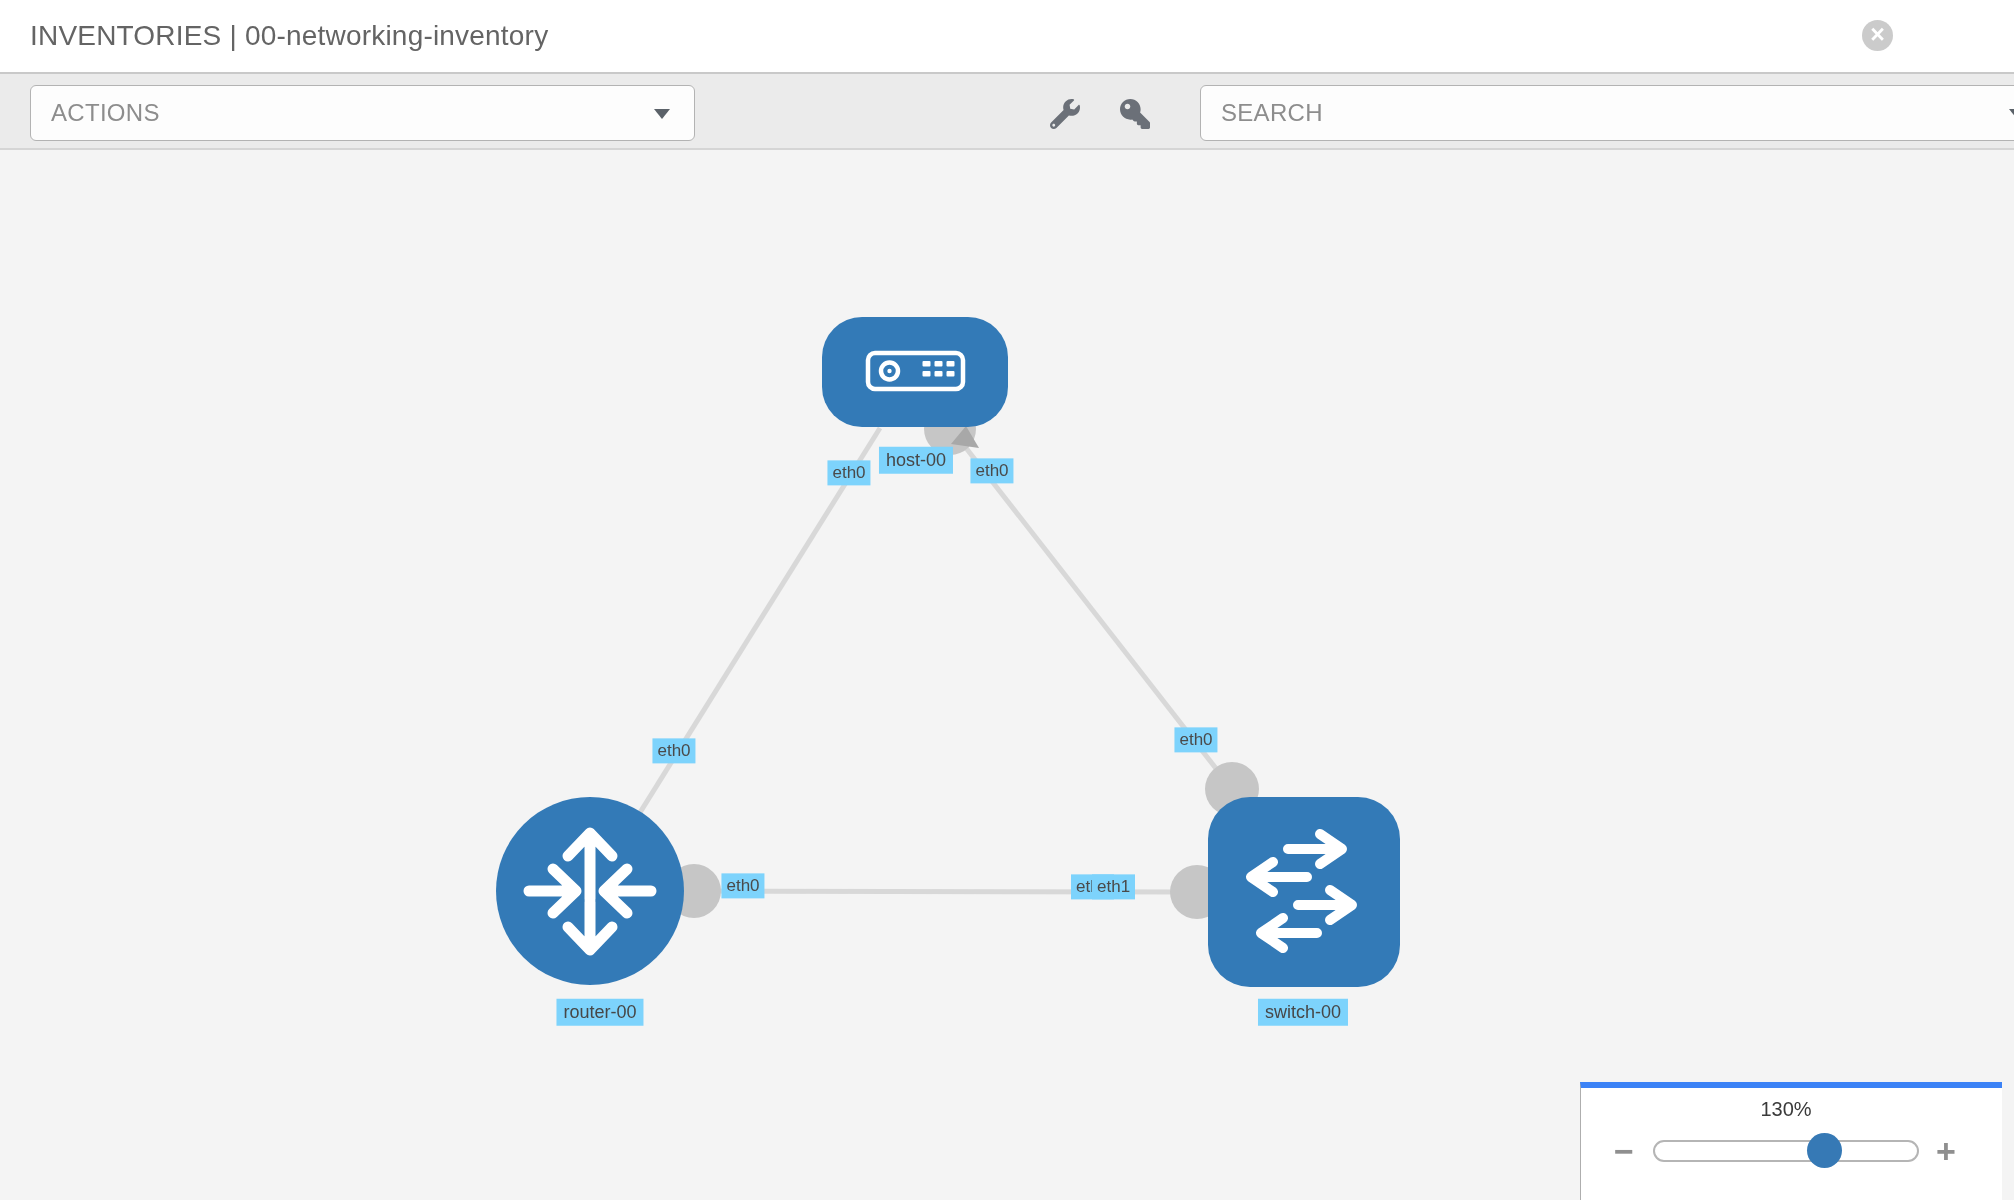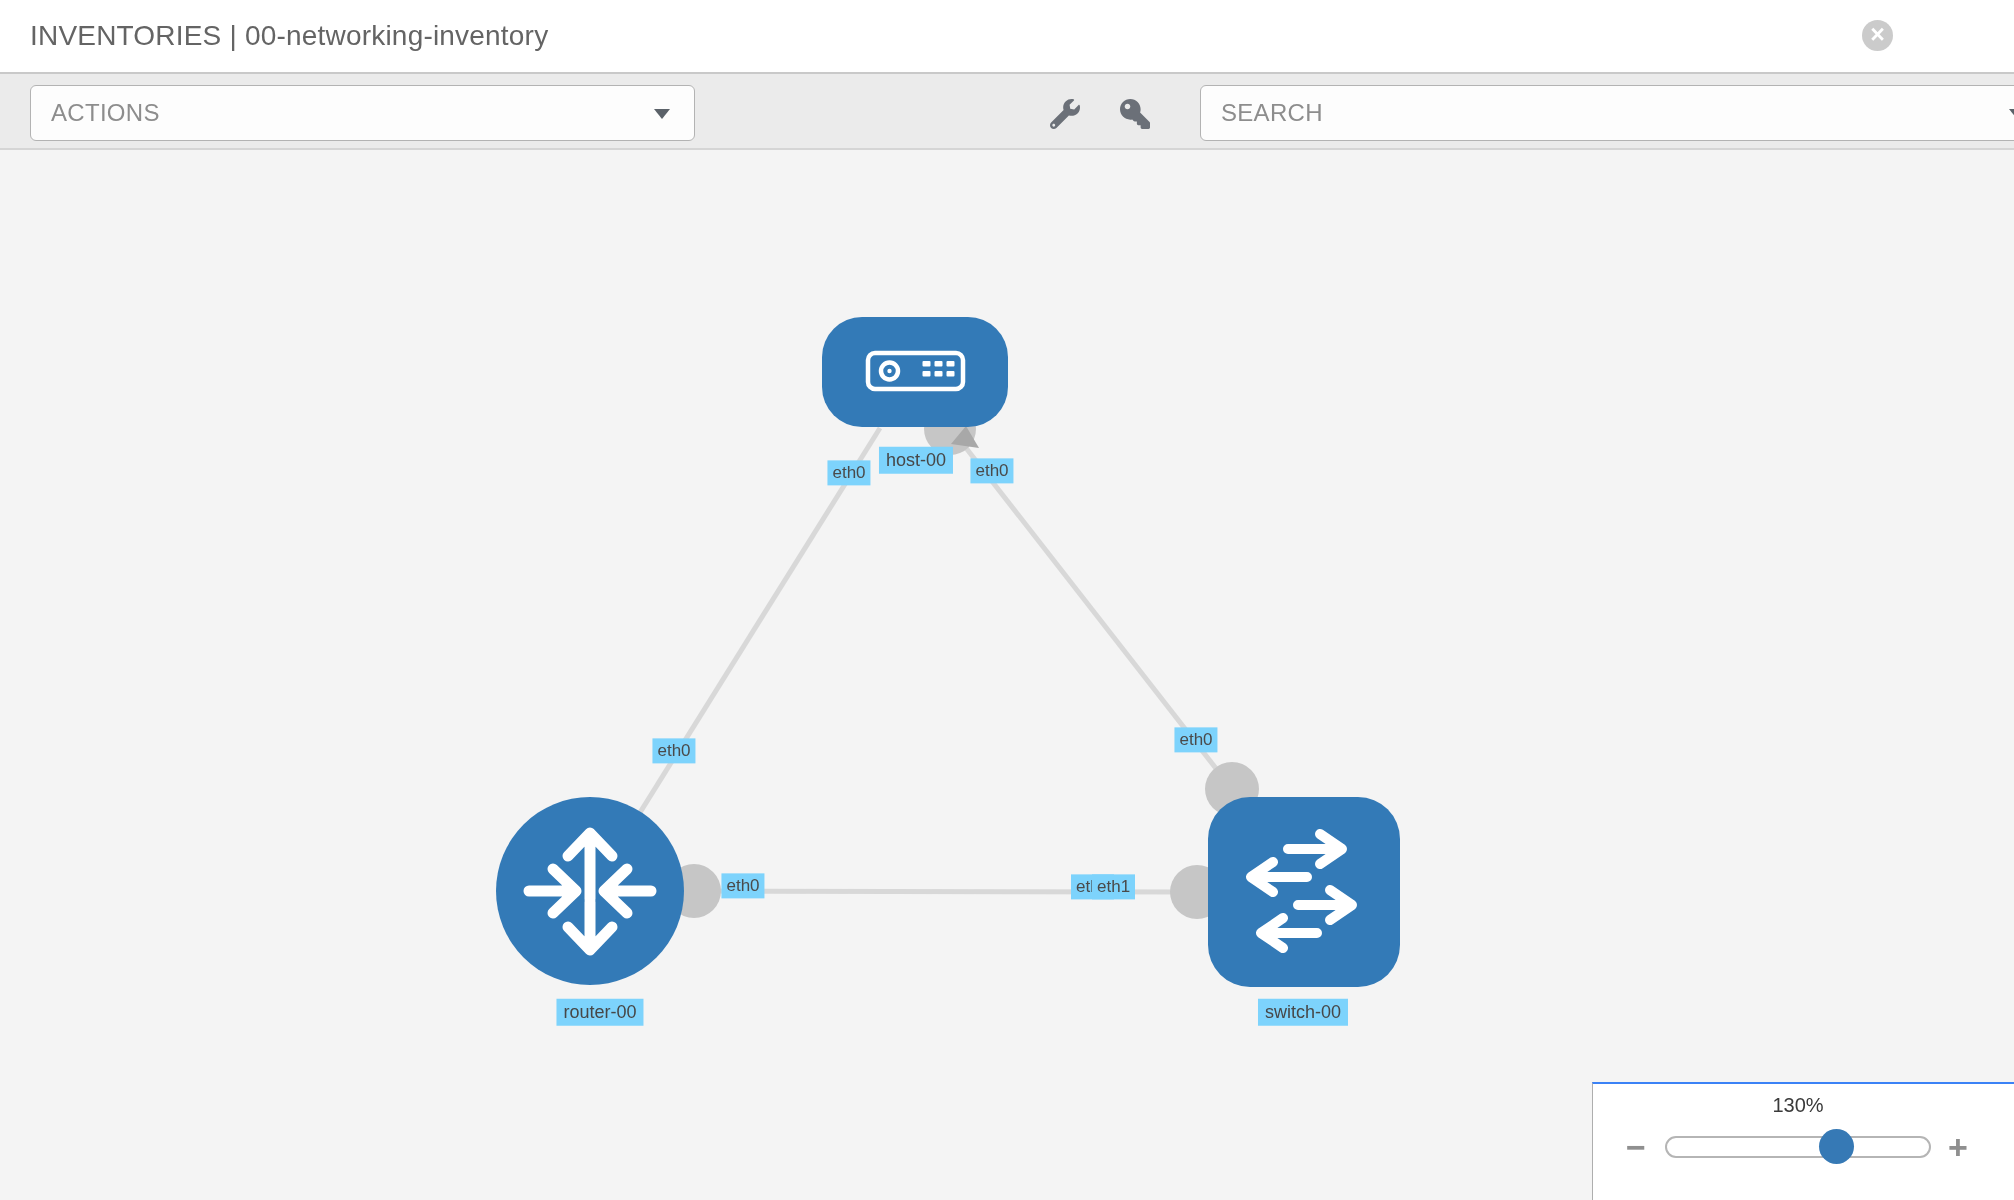--- a/index.html
+++ b/index.html
@@ -56,22 +56,22 @@
   .lbl{
     position:absolute;transform:translate(-50%,-50%);
     background:#7dd3fc;color:#4a4a4a;font-size:17px;line-height:1.25;
     padding:2px 5px;white-space:nowrap;z-index:3;
   }
   .lbl.big{font-size:18px;padding:2px 7px;color:#474747;z-index:4;}
   .lbl.anchor-left{transform:translate(0,-50%);}
   .lbl.under{z-index:2;}
   
   .zoom-panel{
-    position:absolute;right:0;bottom:0;width:422px;height:118px;background:#ffffff;
-    border-top:2px solid #3b82f6;border-left:1px solid #aeaeae;z-index:10;
+    position:absolute;right:12px;bottom:0;width:422px;height:118px;background:#ffffff;
+    border-top:6px solid #3b82f6;border-left:1px solid #aeaeae;z-index:10;
   }
   .zoom-level{
     position:absolute;left:72px;width:266px;top:10px;text-align:center;
     font-size:20px;color:#3a3a3a;
   }
   .zoom-minus,.zoom-plus{
     position:absolute;width:36px;text-align:center;top:44px;
     font-size:34px;font-weight:700;color:#8f8f8f;cursor:pointer;line-height:38px;
     user-select:none;
   }

